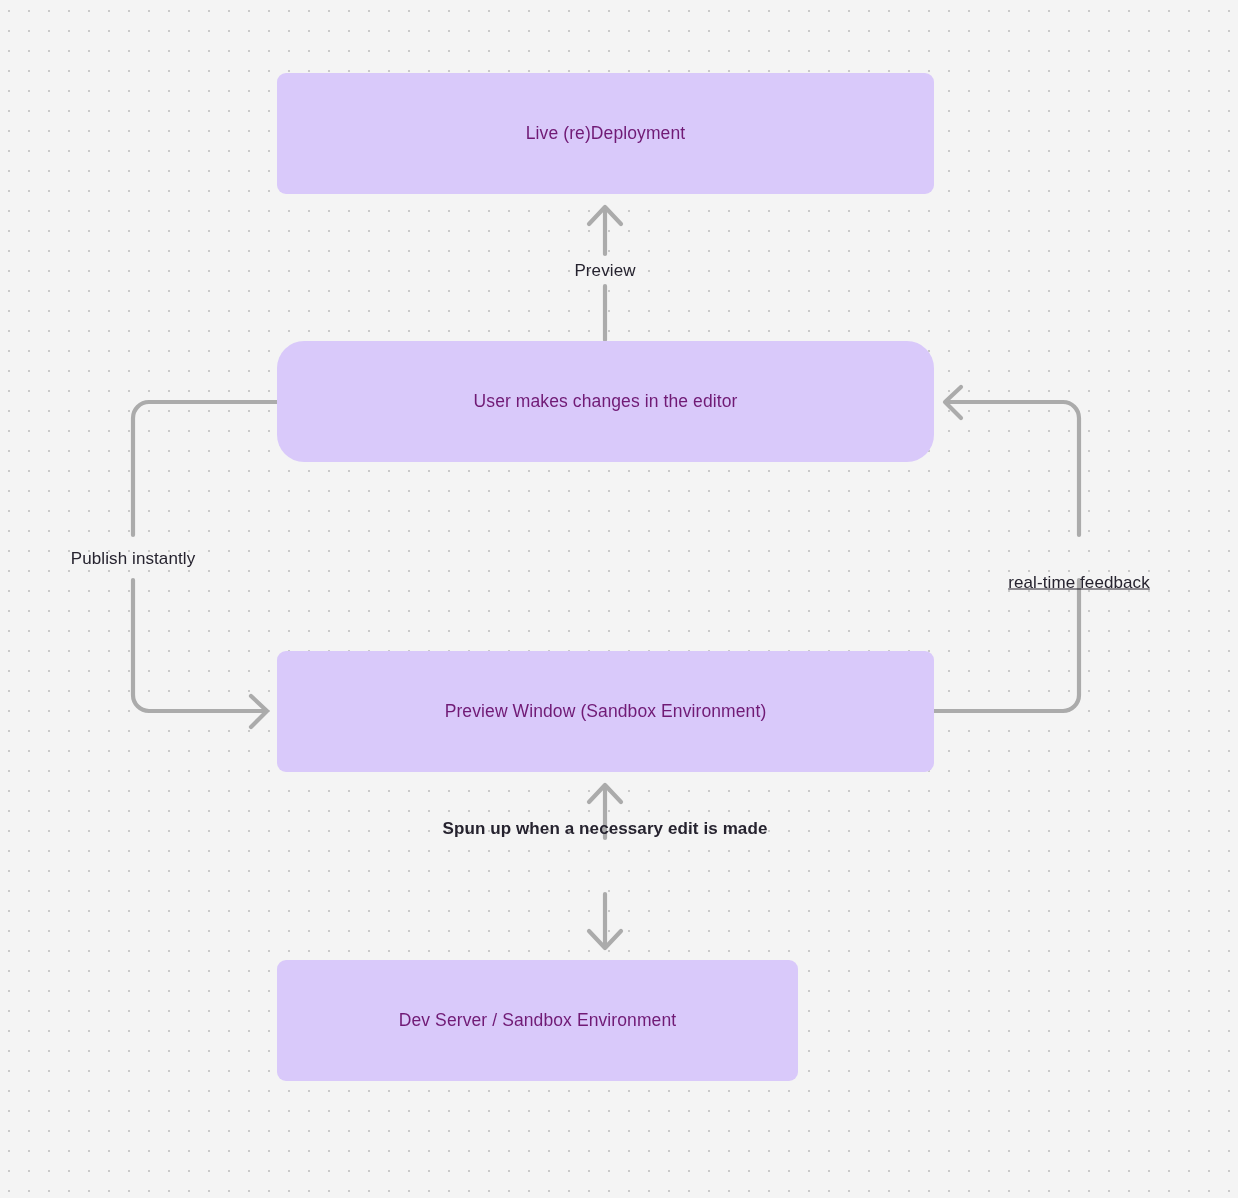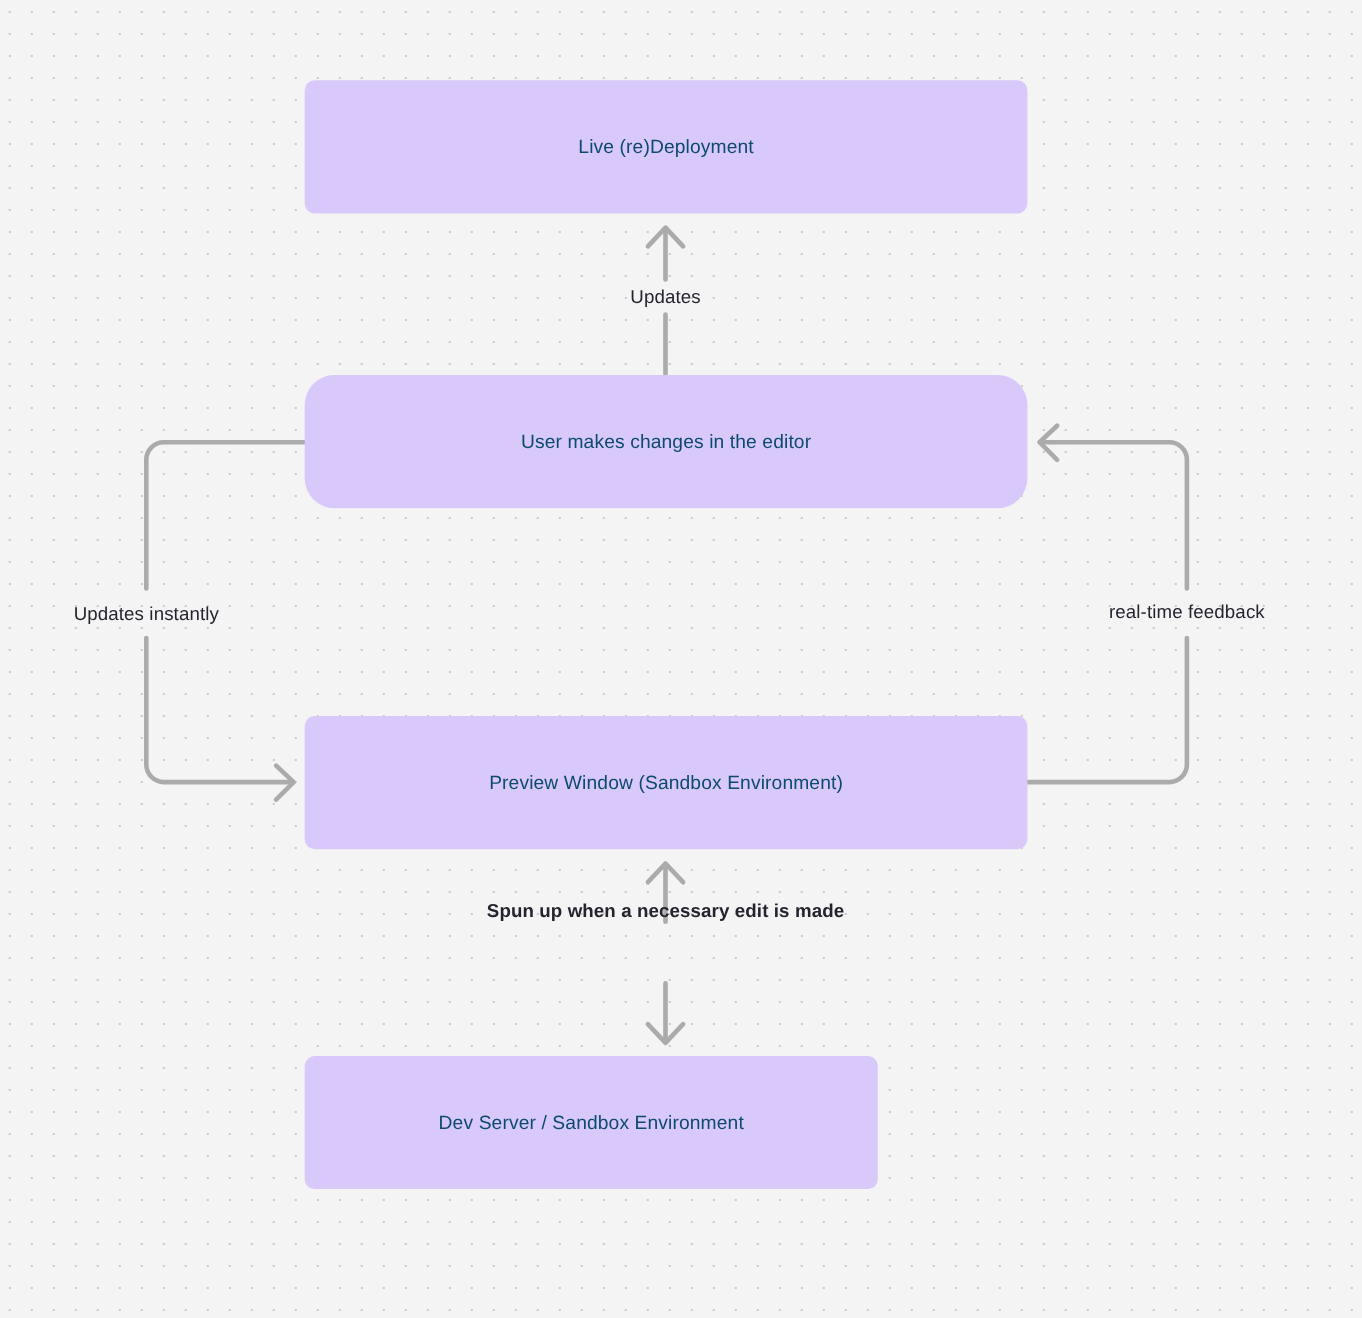--- a/index.html
+++ b/index.html
@@ -30,21 +30,21 @@
     pointer-events: none;
   }
   .node {
     position: absolute;
     box-sizing: border-box;
     background: #d9c9fa;
     border-radius: 9px;
     display: flex;
     align-items: center;
     justify-content: center;
-    color: #0c4a6e;
+    color: #701a75;
     font-size: 17.5px;
     font-weight: 400;
     letter-spacing: 0.1px;
     text-align: center;
     line-height: 1.3;
   }
   .edge-label {
     position: absolute;
     color: #26232f;
     font-size: 17px;
@@ -102,21 +102,21 @@
   </div>
 
   <div class="node" style="left:277px; top:651px; width:657px; height:121px;">
     <span>Preview Window (Sandbox Environment)</span>
   </div>
 
   <div class="node" style="left:277px; top:960px; width:521px; height:121px;">
     <span>Dev Server / Sandbox Environment</span>
   </div>
 
-  <div class="edge-label center" style="left:605px; top:270px;">Updates</div>
+  <div class="edge-label center" style="left:605px; top:270px;">Preview</div>
 
-  <div class="edge-label center" style="left:133px; top:558px;">Updates instantly</div>
+  <div class="edge-label center" style="left:133px; top:558px;">Publish instantly</div>
 
-  <div class="edge-label center" style="left:1079px; top:556px;">real-time feedback</div>
+  <div class="edge-label center" style="left:1079px; top:582px;text-decoration:underline;">real-time feedback</div>
 
   <div class="edge-label center" style="left:605px; top:828px;font-weight:bold;">Spun up when a necessary edit is made</div>
 
 </div>
 
 </body></html>

